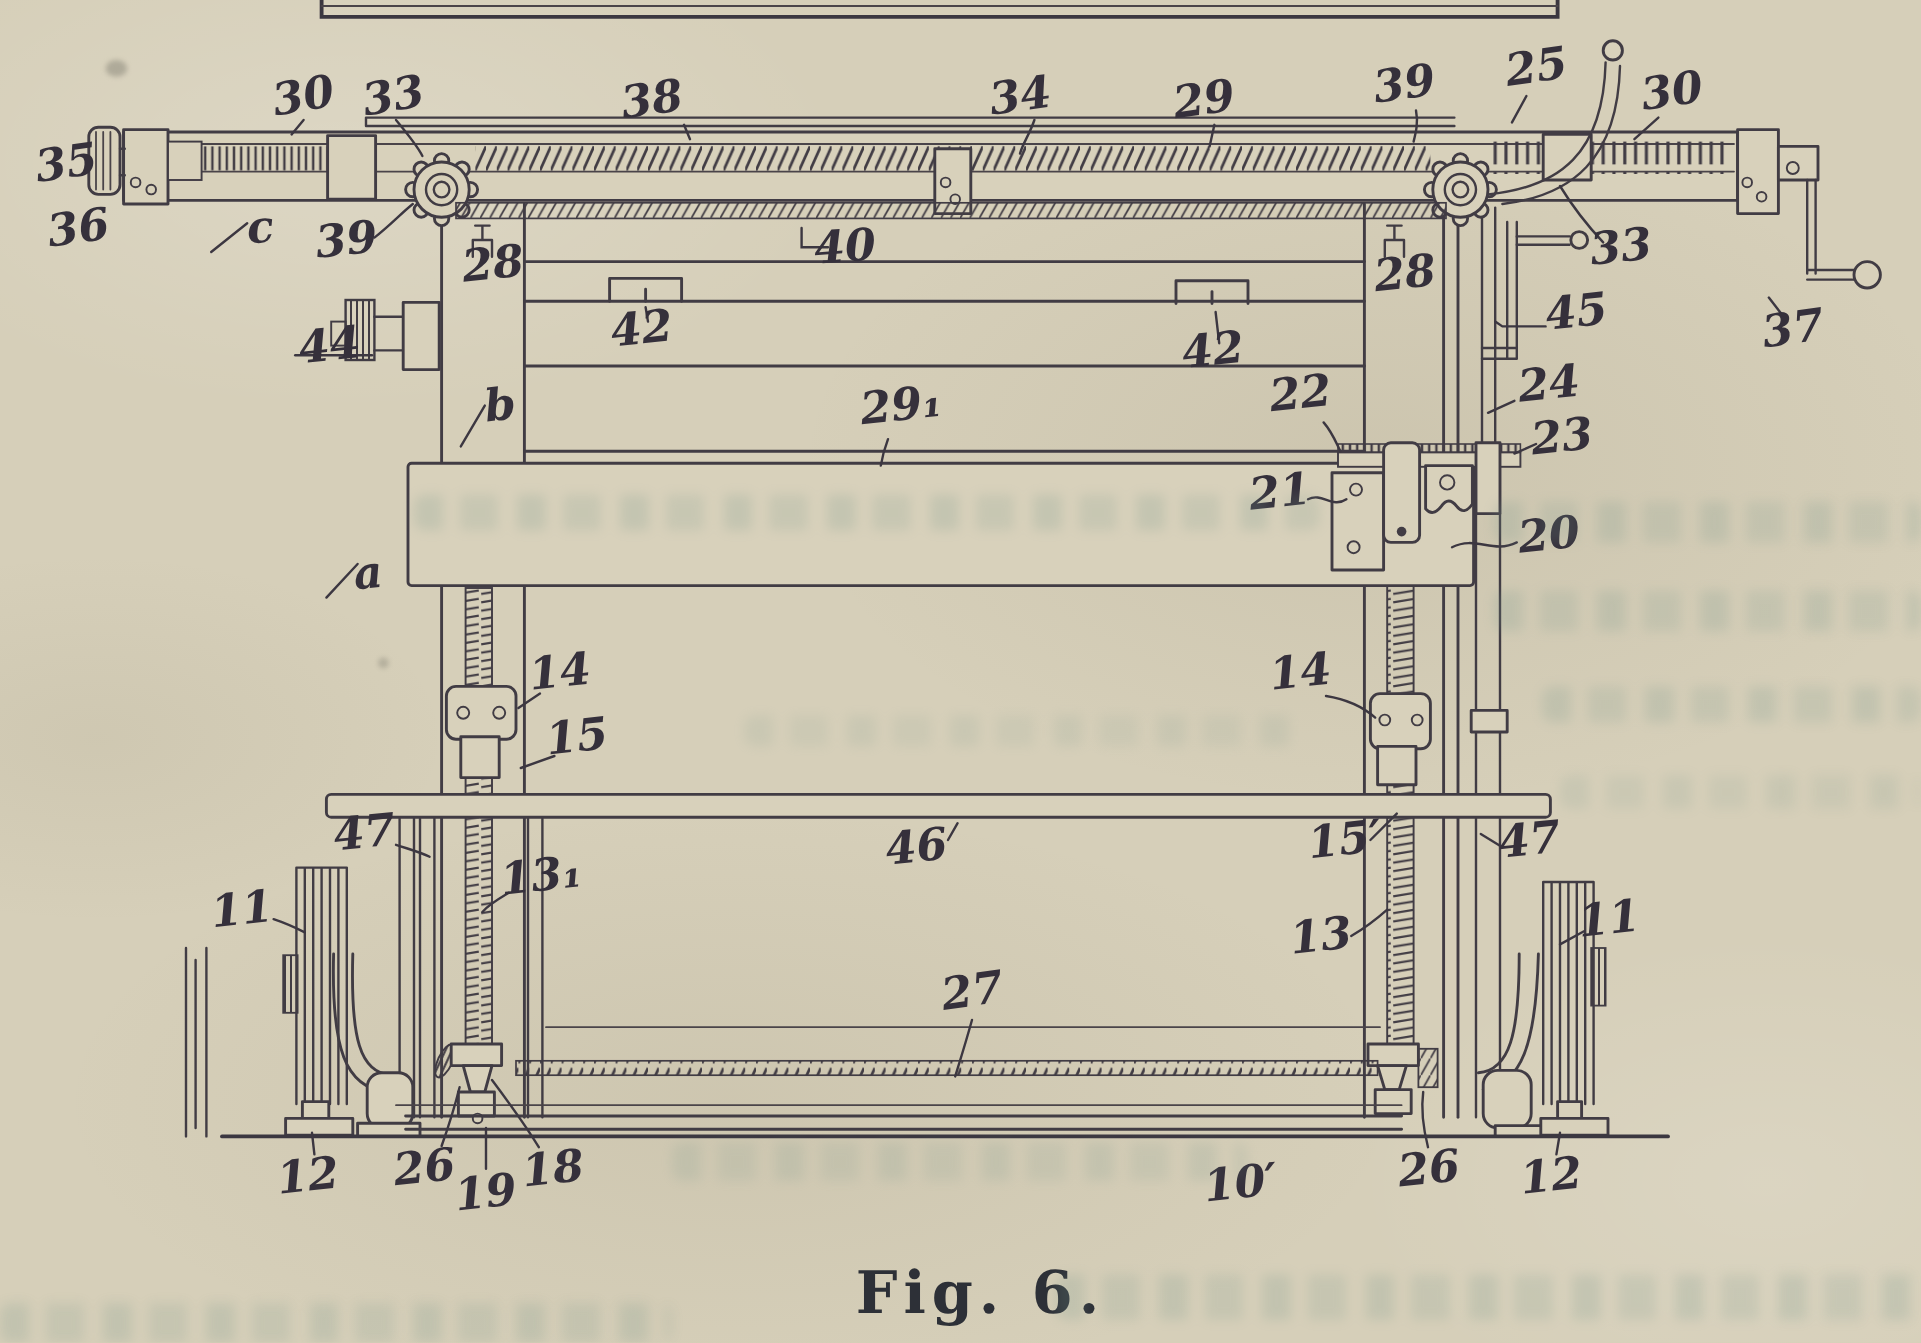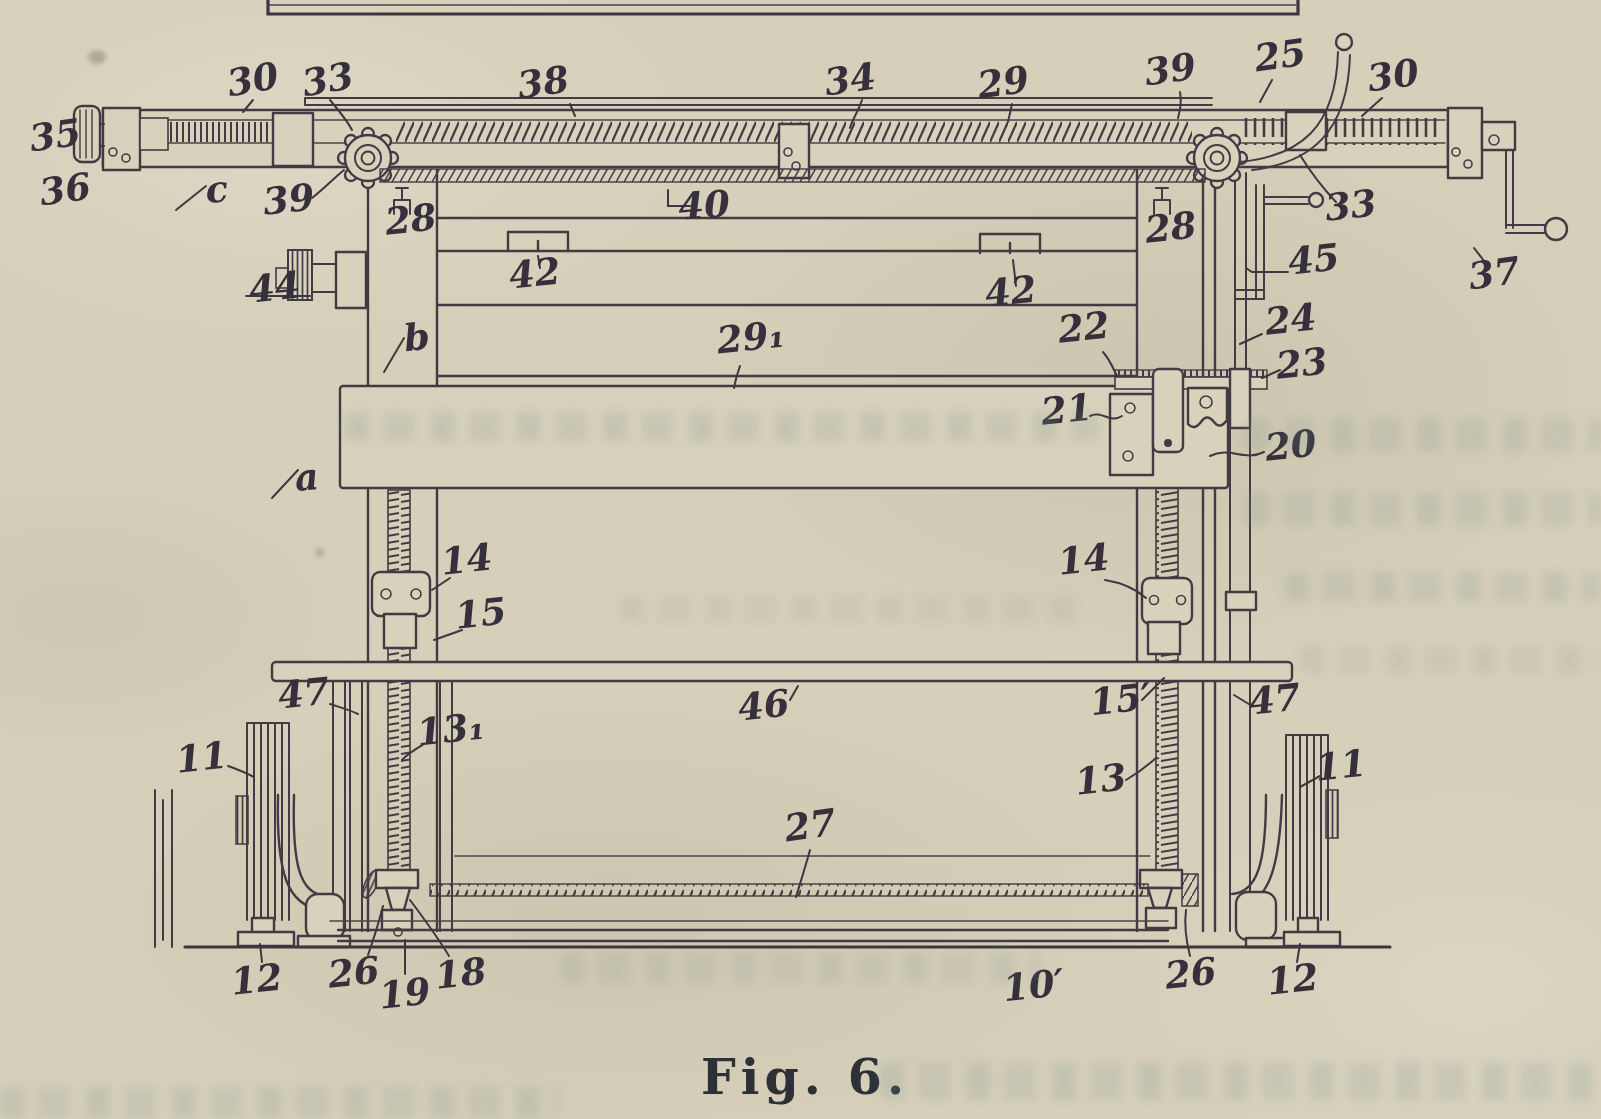--- a/index.html
+++ b/index.html
@@ -18,21 +18,21 @@
   .s  {stroke:#413c44;stroke-width:2.4;fill:none;stroke-linecap:round;stroke-linejoin:round;}
   .s1 {stroke:#4a4449;stroke-width:1.5;fill:none;stroke-linecap:round;}
   .s2 {stroke:#413c44;stroke-width:2;fill:none;stroke-linecap:round;}
   .s3 {stroke:#3b3740;stroke-width:3.2;fill:none;stroke-linecap:round;}
   .f  {fill:#d8d1bb;stroke:#413c44;stroke-width:2.4;stroke-linejoin:round;}
   .fp {fill:#d8d1bb;stroke:#413c44;stroke-width:1.6;}
   .ld {stroke:#3c3741;stroke-width:2;fill:none;stroke-linecap:round;}
   .lbl{font-family:"DejaVu Serif", serif;font-style:italic;font-weight:600;
        font-size:37px;fill:#35303b;}
   .caption{
-    position:absolute;z-index:3;left:580px;top:1048px;width:450px;text-align:center;
+    position:absolute;z-index:3;left:592px;top:1048px;width:450px;text-align:center;
     font-family:"DejaVu Serif", serif;font-weight:bold;font-size:49px;color:#2d3037;
     letter-spacing:5px;
   }
   .bt{position:absolute;z-index:4;pointer-events:none;border-radius:9px;
       background:repeating-linear-gradient(90deg, rgba(122,152,140,.55) 0 24px, rgba(122,152,140,0) 24px 38px, rgba(122,152,140,.45) 38px 70px, rgba(122,152,140,0) 70px 86px);
       filter:blur(5px);opacity:.38;}
   .spk{position:absolute;z-index:4;pointer-events:none;border-radius:50%;
        background:#8d8a7c;filter:blur(2px);}
 </style>
 </head>

